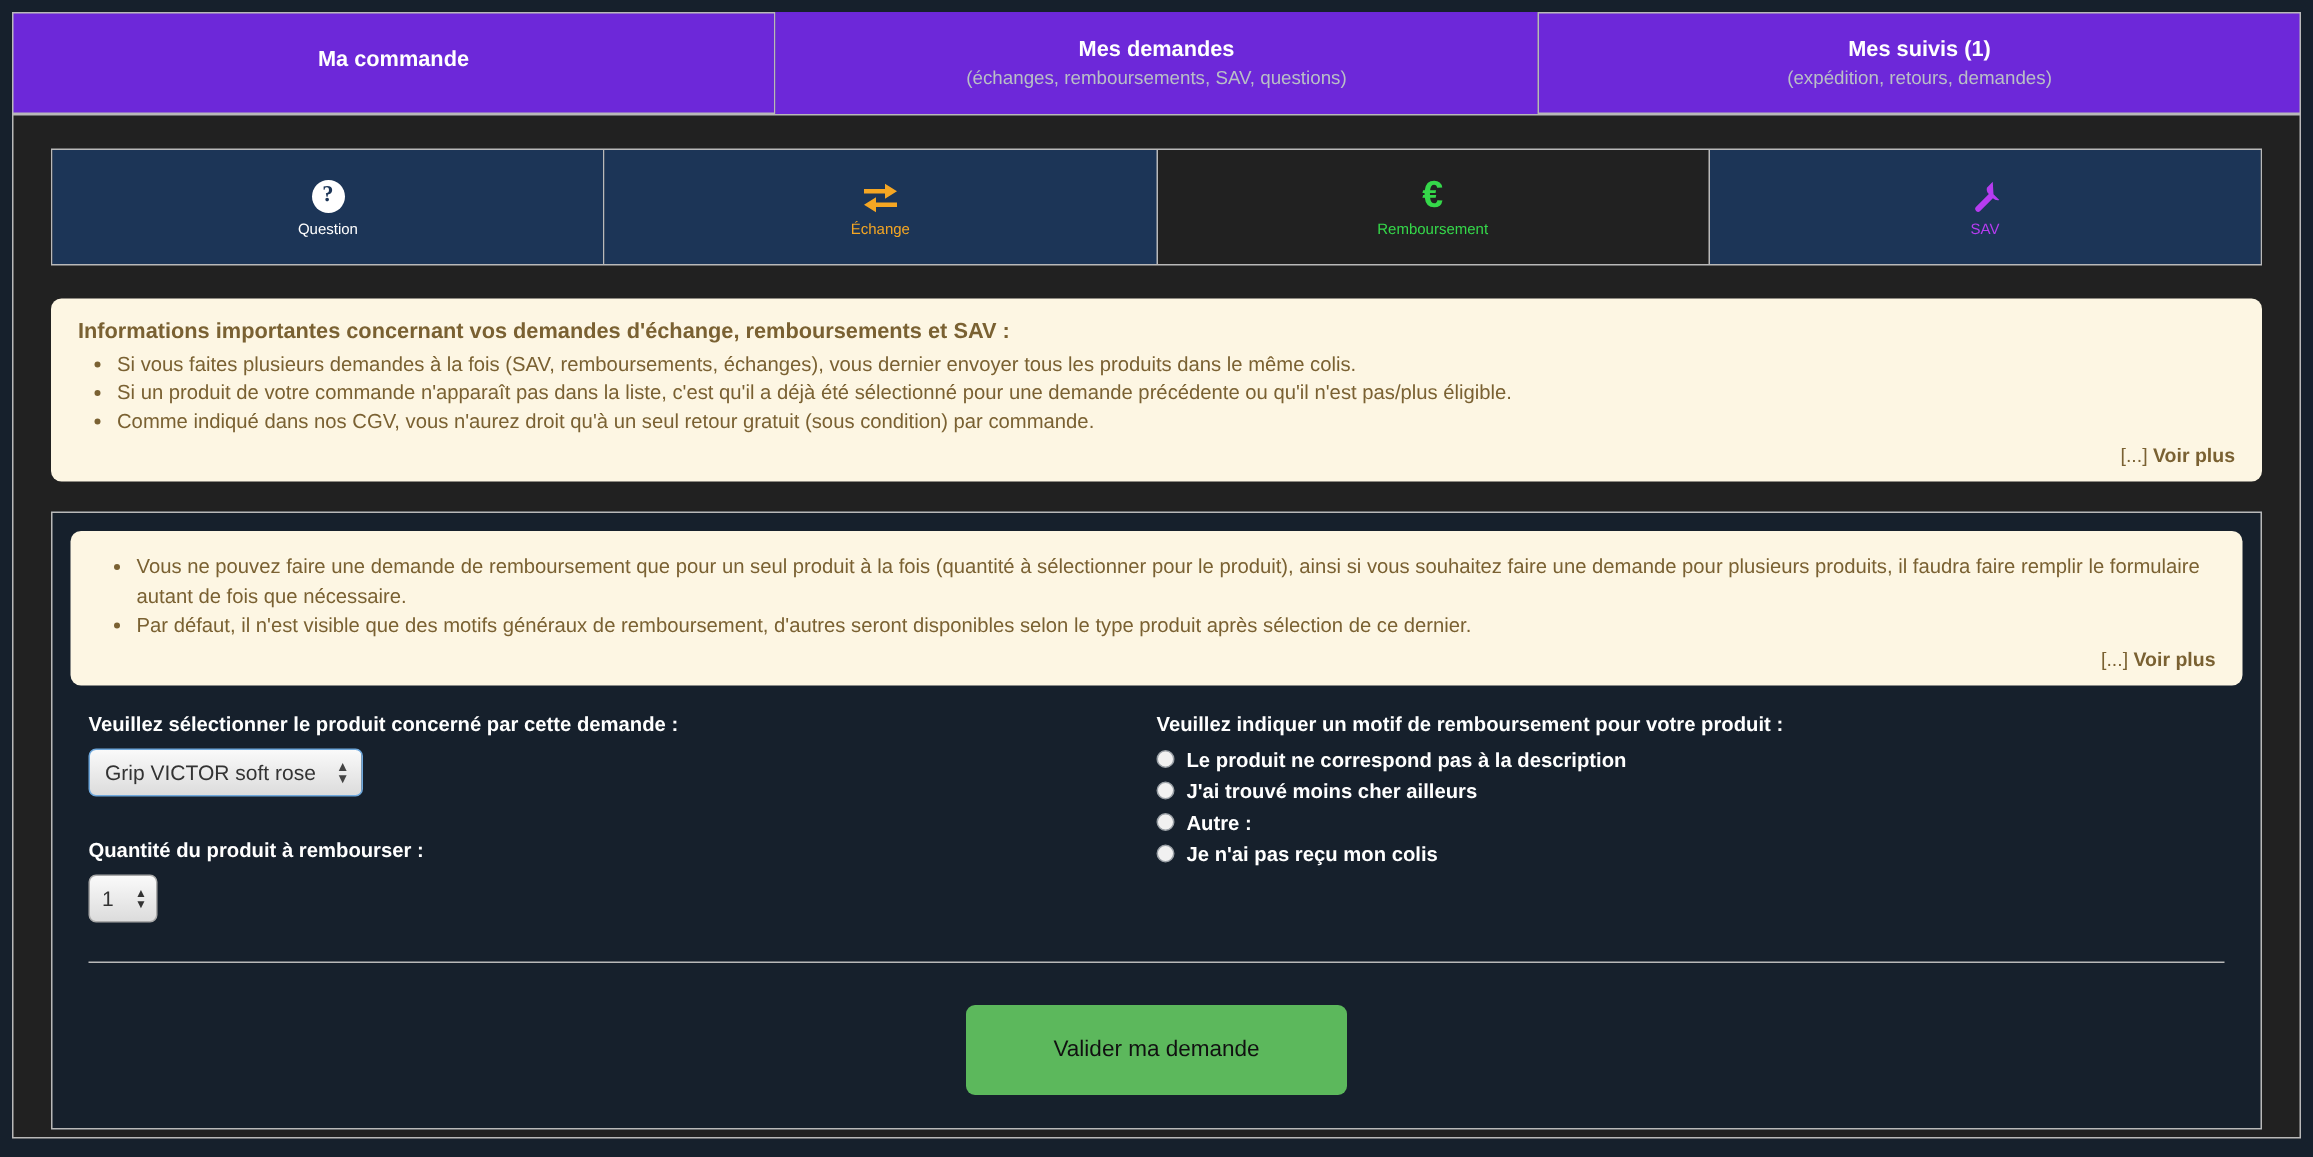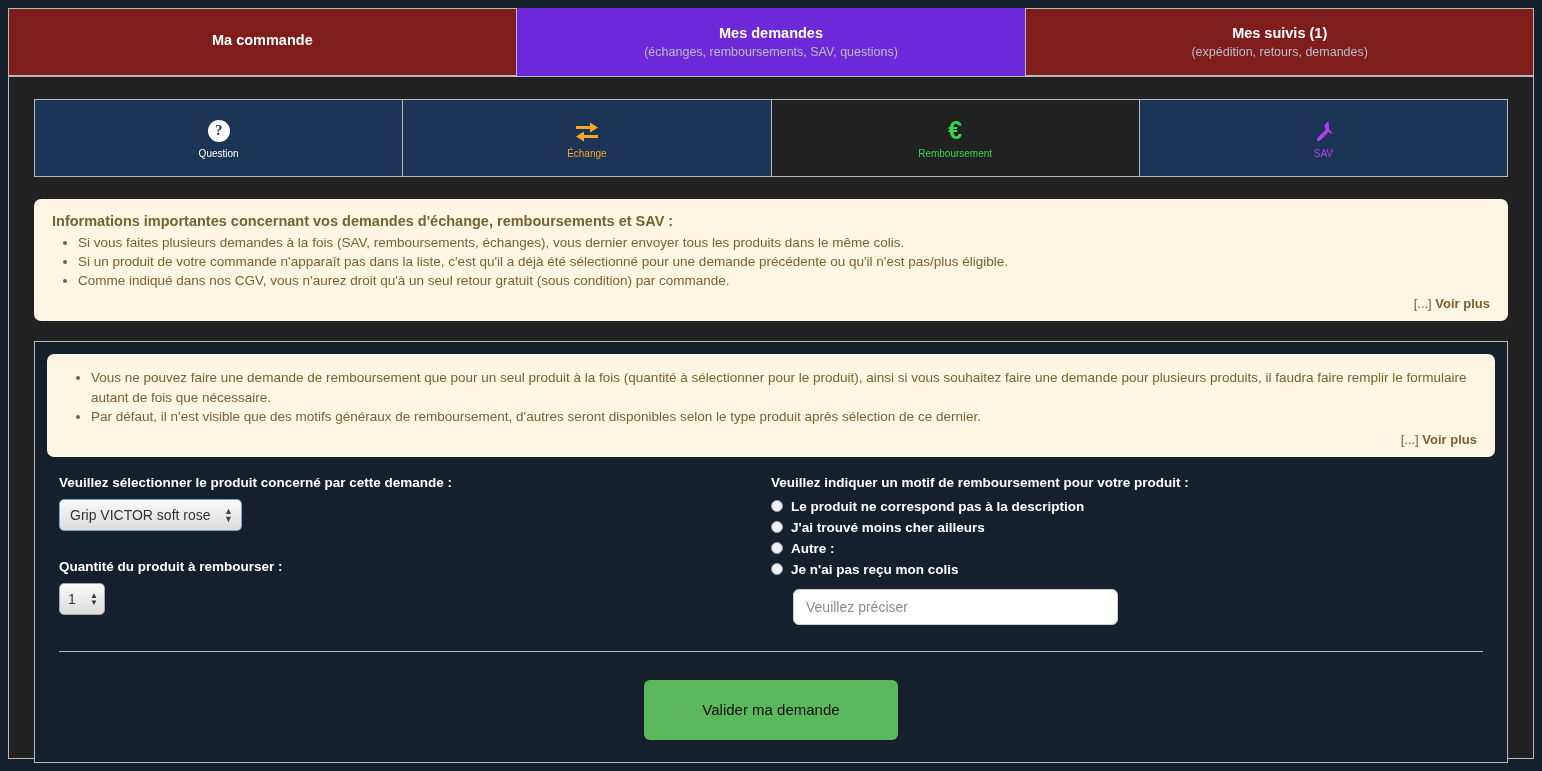--- a/index.html
+++ b/index.html
@@ -23,21 +23,21 @@
     display: flex;
     flex-direction: column;
     align-items: center;
     justify-content: center;
     text-align: center;
     padding: 8px 10px;
     line-height: 1.25;
     cursor: pointer;
   }
   .top-tab.active {
-    background: #7f1d1d;
+    background: #6d28d9;
     border: 1px solid #b9b9b9;
     justify-content: center;
   }
   .top-tab.inactive {
     background: #6d28d9;
     border: 1px solid transparent;
   }
   .top-tab .t-title {
     color: #ffffff;
     font-size: 14.5px;
@@ -375,21 +375,20 @@
         <div class="radio-row">
           <span class="radio-dot"></span>
           <span class="radio-label">Autre :</span>
         </div>
 
         <div class="radio-row">
           <span class="radio-dot"></span>
           <span class="radio-label">Je n'ai pas reçu mon colis</span>
         </div>
 
-        <input class="precise-input" type="text" placeholder="Veuillez préciser" style="">
 
       </div>
 
     </div>
 
     <hr class="divider">
 
     <div class="submit-row">
       <button class="submit-btn">Valider ma demande</button>
     </div>

